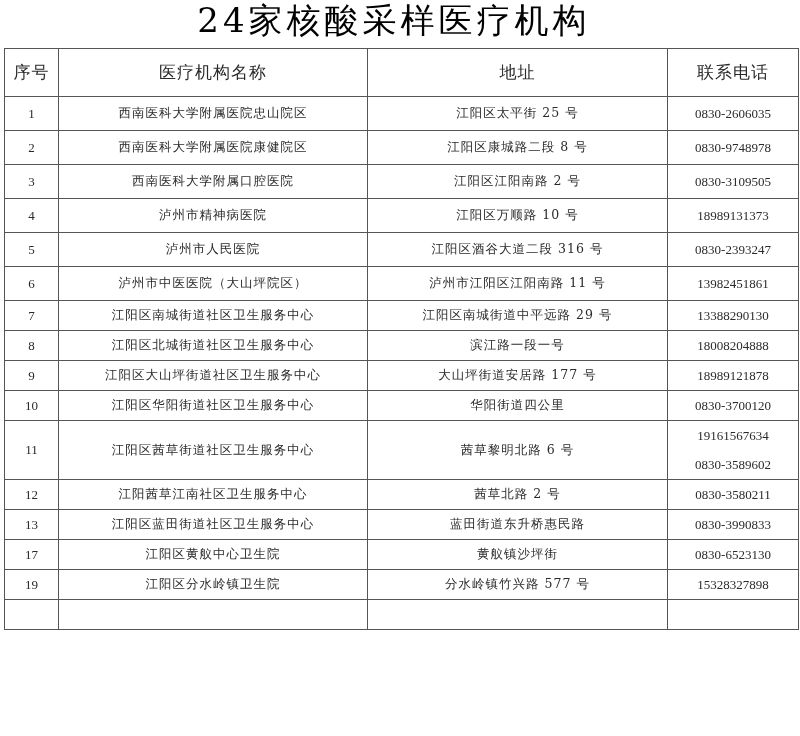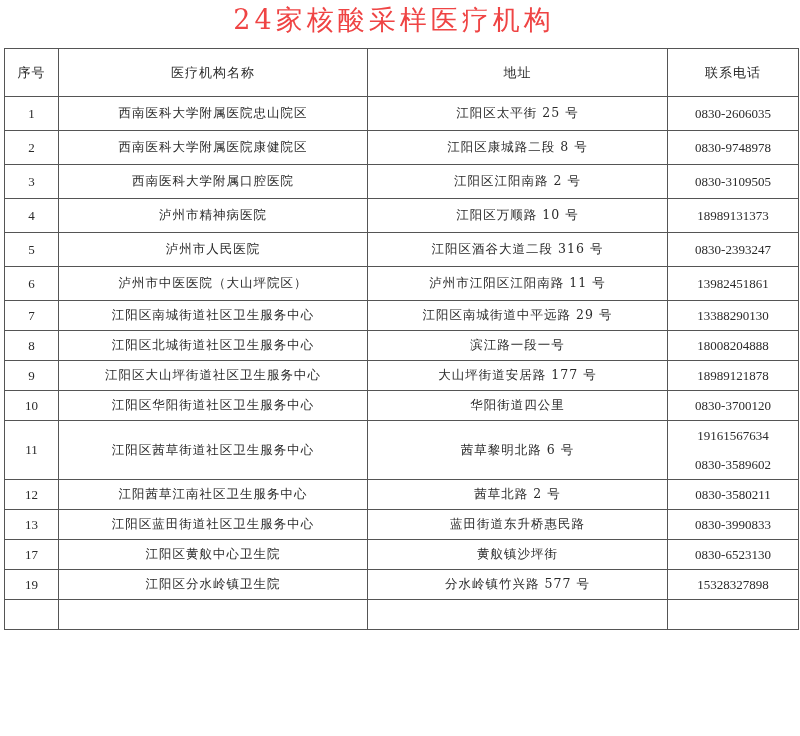--- a/index.html
+++ b/index.html
@@ -14,24 +14,24 @@
       position: relative;
       font-family: "DejaVu Serif", "Liberation Serif", serif;
       color: #2a2a2a;
     }
     .page-title {
       position: absolute;
       left: 0;
       top: 2px;
       width: 788px;
       text-align: center;
-      font-size: 27px;
+      font-size: 34px;
       letter-spacing: 4px;
       font-weight: normal;
-      color: #ef4444;
+      color: #000000;
       line-height: 36px;
     }
     table.inst-table {
       position: absolute;
       left: 4px;
       top: 48px;
       width: 794px;
       border-collapse: collapse;
       table-layout: fixed;
       font-size: 12.5px;
@@ -42,21 +42,21 @@
       text-align: center;
       vertical-align: middle;
       padding: 0;
       font-weight: normal;
       color: #2a2a2a;
       overflow: hidden;
       white-space: nowrap;
     }
     table.inst-table th {
       height: 47px;
-      font-size: 13px;
+      font-size: 17px;
       margin-left: 26px;
     }
     .col-no { width: 54px; }
     .col-name { width: 309px; }
     .col-addr { width: 300px; }
     .col-phone { width: 131px; }
     .row-h35 td { height: 33px; }
     .row-h30 td { height: 29px; }
     .row-h60 td { height: 58px; }
     .num {

